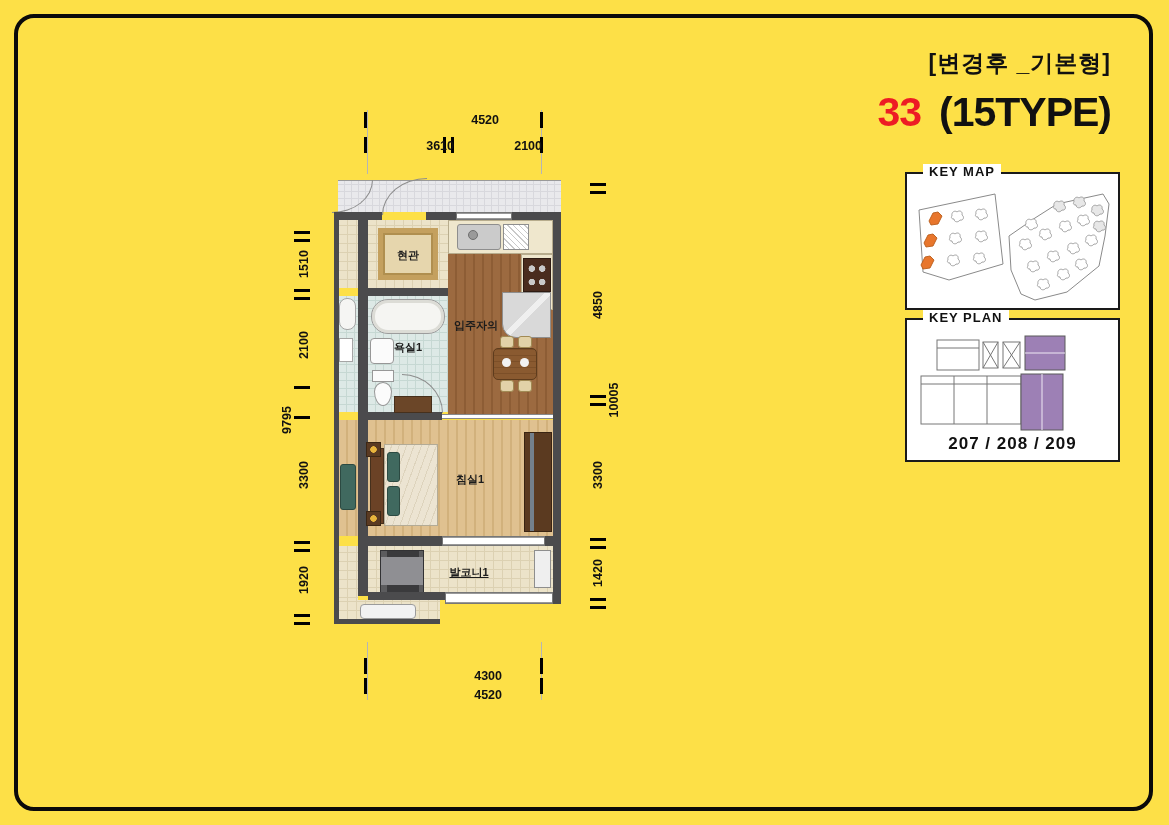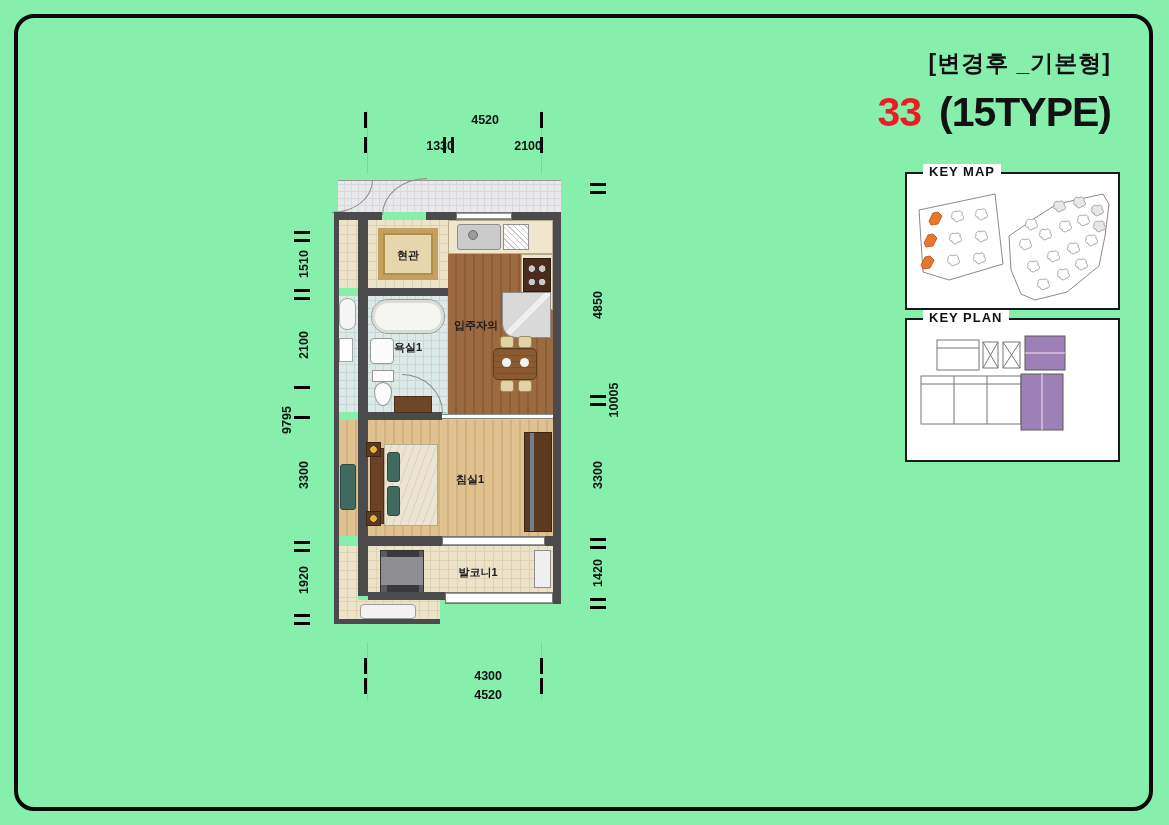--- a/index.html
+++ b/index.html
@@ -1,16 +1,16 @@
 <!DOCTYPE html>
 <html><head>
 <meta charset="utf-8">
 <style>
   html,body{margin:0;padding:0;background:#fff;}
-  #page{position:relative;width:1169px;height:825px;background:#86efac;overflow:hidden;
+  #page{position:relative;width:1169px;height:825px;background:#fde047;overflow:hidden;
         font-family:"Liberation Sans",sans-serif;color:#111;}
   #frame{position:absolute;left:14px;top:14px;right:16px;bottom:14px;
          border:4px solid #0a0a0a;border-radius:20px;}
   
   #hdr{position:absolute;top:48px;right:58px;text-align:right;}
   #hdr .rev{font-size:23px;font-weight:bold;letter-spacing:1px;}
   #hdr .line2{margin-top:10px;font-size:41px;font-weight:bold;letter-spacing:-1px;white-space:nowrap;}
   #hdr .unit{color:#ed1c24;margin-right:18px;}
   
   .keybox{position:absolute;left:905px;width:211px;border:2px solid #1a1a1a;background:#fff;}
@@ -128,20 +128,21 @@
       </g>
       <g stroke="#5a5a5a" fill="#9d80b5" stroke-width="1">
         <rect x="118" y="8" width="40" height="34"></rect>
         <rect x="114" y="46" width="42" height="56"></rect>
       </g>
       <g stroke="#efe9f4" stroke-width="1">
         <line x1="135" y1="46" x2="135" y2="102"></line>
         <line x1="118" y1="25" x2="158" y2="25"></line>
       </g>
     </svg>
+    <div class="units">207 / 208 / 209</div>
   </div>
 
   <div id="plan">
 
     <div class="pp tile-gray" style="left:8px;top:2px;width:223px;height:32px;border-top:1px solid #9a9a9a;"></div>
     <div class="arc" style="left:2px;top:2px;width:40px;height:32px;border-width:0 1.2px 1.2px 0;border-bottom-right-radius:100%;"></div>
     <div class="arc" style="left:52px;top:0px;width:44px;height:36px;border-width:1.2px 0 0 1.2px;border-top-left-radius:100%;"></div>
 
     <div class="pp wall" style="left:8px;top:34px;width:44px;height:8px;"></div>
     <div class="pp wall" style="left:96px;top:34px;width:30px;height:8px;"></div>
@@ -220,39 +221,39 @@
 
     <div class="pp wall" style="left:38px;top:358px;width:74px;height:10px;"></div>
     <div class="pp win" style="left:112px;top:358px;width:103px;height:10px;"></div>
     <div class="pp wall" style="left:215px;top:358px;width:16px;height:10px;"></div>
 
     <div class="pp tile-beige" style="left:38px;top:368px;width:185px;height:50px;"></div>
     <div class="pp" style="left:50px;top:372px;width:44px;height:44px;background:#5c5c5e;border:1px solid #323234;
          background-image:linear-gradient(180deg,transparent 0 6px,#8f8f93 6px 34px,transparent 34px),
                           linear-gradient(90deg,transparent 0 6px,#3a3a3c 6px 38px,transparent 38px);"></div>
     <div class="pp" style="left:204px;top:372px;width:17px;height:38px;background:#efefef;border:1px solid #8e8e8e;"></div>
-    <div class="room-label" style="left:113px;top:387px;width:70px;">발코니1</div>
+    <div class="room-label" style="left:104px;top:387px;width:70px;text-decoration:underline;">발코니1</div>
 
     <div class="pp wall" style="left:38px;top:414px;width:77px;height:8px;"></div>
     <div class="pp win" style="left:115px;top:414px;width:108px;height:12px;"></div>
 
     <div class="pp tile-beige" style="left:9px;top:422px;width:101px;height:24px;border-bottom:5px solid #4b4b4d;"></div>
     <div class="pp" style="left:30px;top:426px;width:56px;height:15px;background:#f2f2f2;border:1px solid #9b9b9b;border-radius:4px;"></div>
   </div>
 
   <div class="extv" style="left:367px;top:110px;height:64px;"></div>
   <div class="extv" style="left:541px;top:110px;height:64px;"></div>
   <div class="tickv" style="left:364px;top:112px;"></div>
   <div class="tickv" style="left:540px;top:112px;"></div>
   <div class="dim" style="left:399px;top:112px;">4520</div>
   <div class="tickv" style="left:364px;top:137px;"></div>
   <div class="tickv" style="left:443px;top:137px;"></div>
   <div class="tickv" style="left:451px;top:137px;"></div>
   <div class="tickv" style="left:540px;top:137px;"></div>
-  <div class="dim" style="left:354px;top:138px;">1330</div>
+  <div class="dim" style="left:354px;top:138px;">3610</div>
   <div class="dim" style="left:442px;top:138px;">2100</div>
 
   <div class="tickh" style="left:294px;top:231px;"></div>
   <div class="tickh" style="left:294px;top:239px;"></div>
   <div class="dimv" style="left:269px;top:257px;">1510</div>
   <div class="tickh" style="left:294px;top:289px;"></div>
   <div class="tickh" style="left:294px;top:297px;"></div>
   <div class="dimv" style="left:269px;top:338px;">2100</div>
   <div class="tickh" style="left:294px;top:386px;"></div>
   <div class="tickh" style="left:294px;top:416px;"></div>

